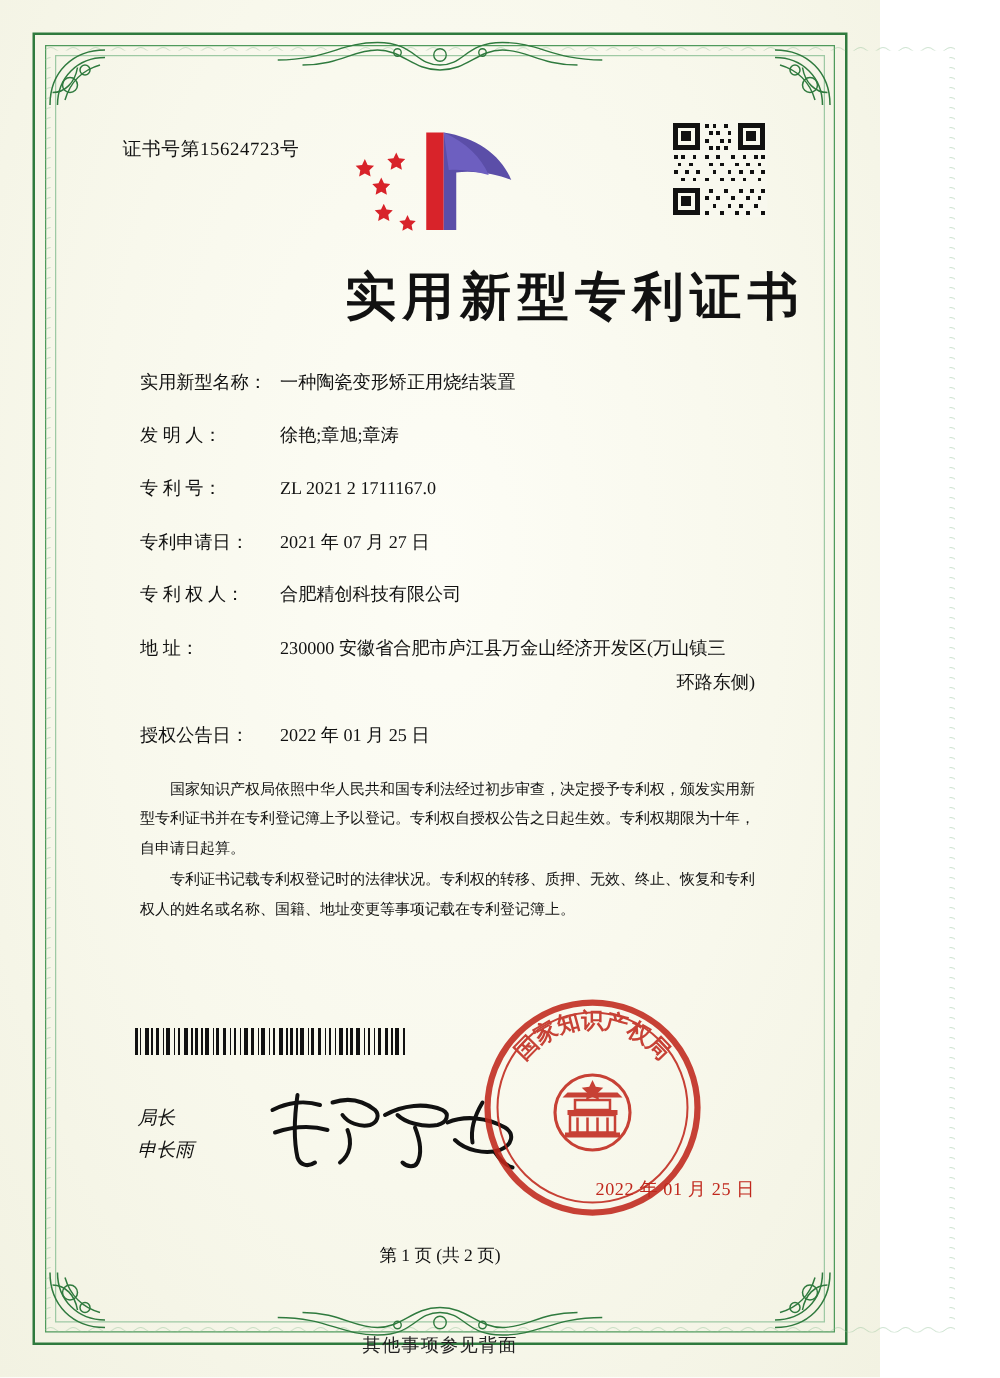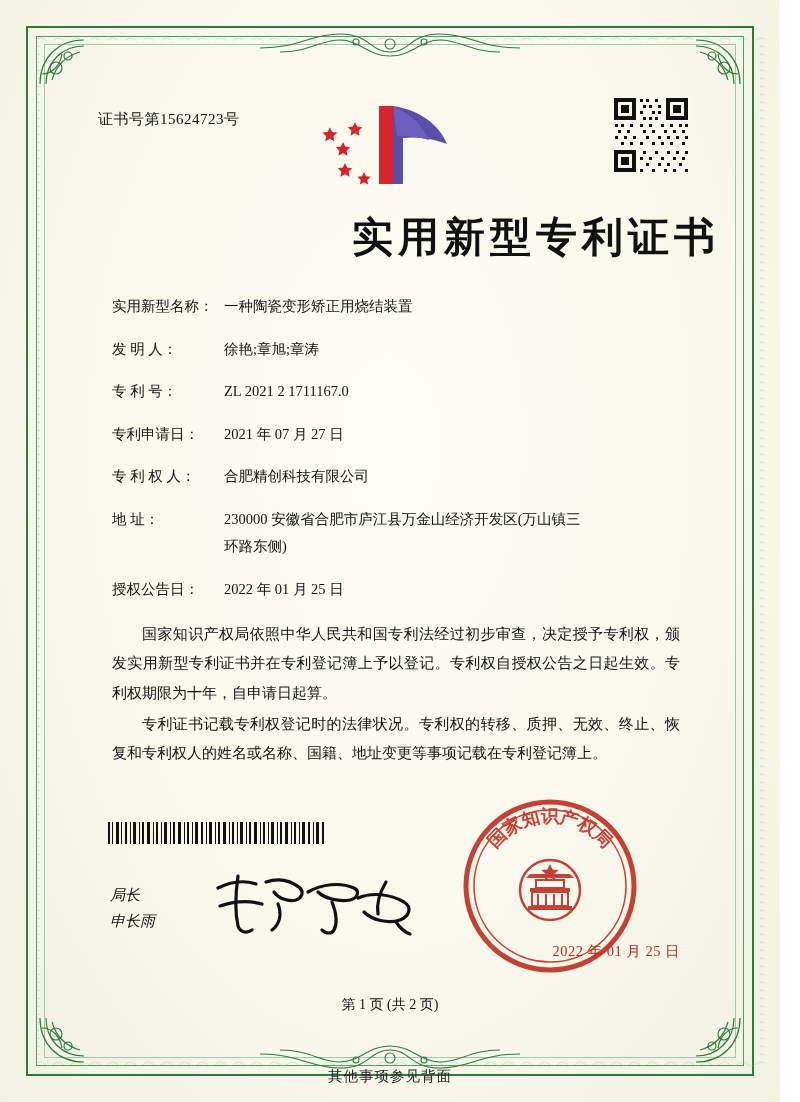--- a/index.html
+++ b/index.html
@@ -10,21 +10,21 @@
     width: 800px;
     height: 1102px;
     background: #ffffff;
     font-family: "Liberation Serif", "DejaVu Serif", serif;
     color: #1a1a1a;
     overflow: hidden;
   }
 
   .page {
     position: relative;
-    width: 780px;
+    width: 704px;
     height: 1102px;
     background:
       radial-gradient(ellipse at 50% 40%, #fdfdf6 0%, #f8f8ec 55%, #f2f2e2 100%);
     box-sizing: border-box;
   }
 
   
   .frame-outer {
     position: absolute;
     left: 26px;
@@ -155,36 +155,36 @@
     margin-bottom: 15px;
   }
   .flabel {
     width: 112px;
     flex: 0 0 112px;
     white-space: nowrap;
   }
   .fvalue {
     flex: 1 1 auto;
   }
-  .fvalue .ln2 { display: block; }
+  .fvalue .ln2 { display: block; text-align: right; }
   .pair2 {
     margin-left: 58px;
     display: flex;
   }
   .pair2 .flabel2 {
     white-space: nowrap;
     margin-right: 6px;
   }
 
   .para {
     position: absolute;
     left: 52px;
     right: 40px;
     top: 560px;
-    font-size: 15px;
+    font-size: 12px;
     line-height: 1.95;
     text-align: justify;
     color: #111;
   }
   .para p {
     margin: 0 0 2px 0;
     text-indent: 2em;
   }
 
   .barcode {

